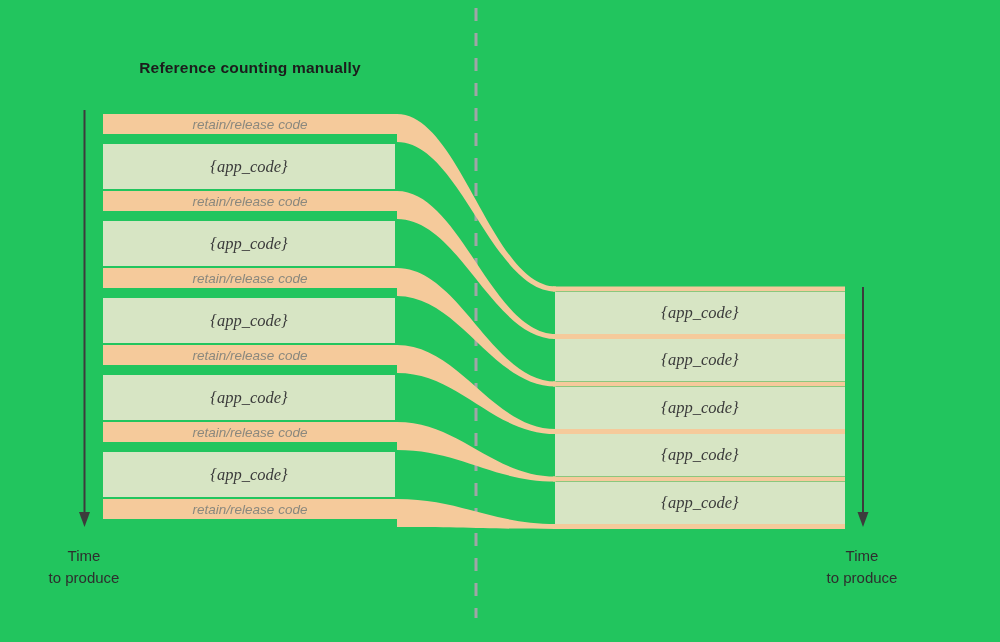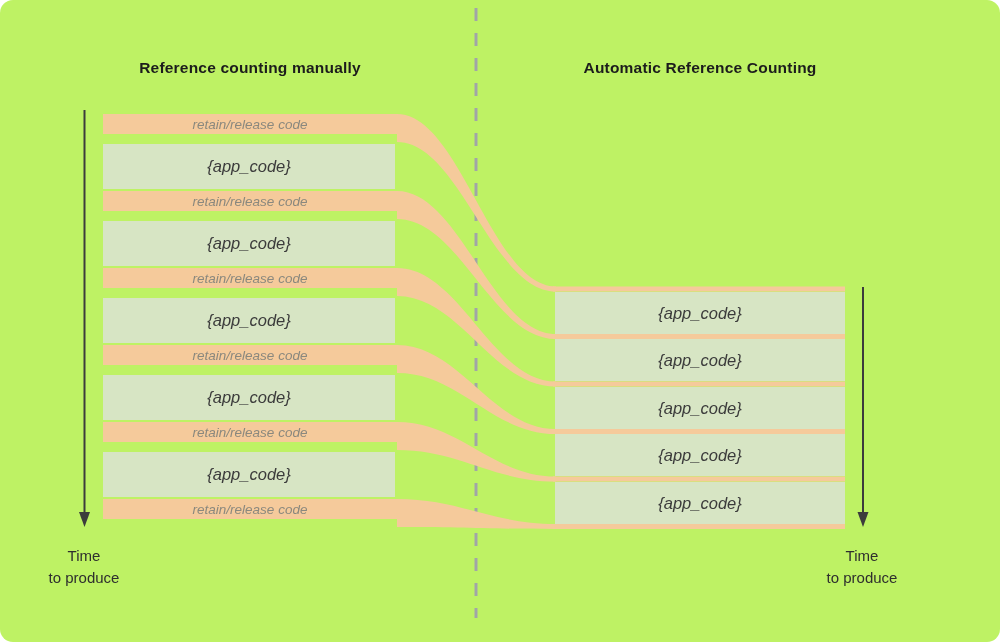--- a/index.html
+++ b/index.html
@@ -5,23 +5,22 @@
   html, body {
     margin: 0;
     padding: 0;
     background: #ffffff;
     font-family: "Liberation Sans", sans-serif;
   }
   .canvas {
     position: relative;
     width: 1000px;
     height: 642px;
-    background: #bef264;
+    background: #22c55e;
     overflow: hidden;
-    border-radius: 13px;
   }
   .layer-svg {
     position: absolute;
     left: 0;
     top: 0;
   }
   .panel-title {
     position: absolute;
     top: 58px;
     height: 20px;
@@ -42,21 +41,21 @@
   }
   .band.orange { left: 103px; width: 294px; height: 20px; background: #f5ca9b; }
   .band.green  { left: 103px; width: 292px; height: 45px; background: #d7e5c4; }
   .band.green-right { left: 555px; width: 290px; height: 42px; background: #d7e5c4; }
   .retain-label {
     font-size: 13.5px;
     font-style: italic;
     color: #8a887e;
   }
   .code-label {
-    font-family: Liberation Sans, sans-serif;
+    font-family: Liberation Serif, serif;
     font-style: italic;
     font-size: 16.5px;
     color: #3b3b3b;
   }
   .time-label {
     position: absolute;
     width: 110px;
     text-align: center;
     font-size: 15px;
     line-height: 1.45;
@@ -90,21 +89,20 @@
       <line x1="84.5" y1="110" x2="84.5" y2="514" stroke="#3c3c3c" stroke-width="2"></line>
       <polygon points="79,512 90,512 84.5,527" fill="#3c3c3c"></polygon>
     </g>
     <g>
       <line x1="863" y1="287" x2="863" y2="514" stroke="#3c3c3c" stroke-width="2"></line>
       <polygon points="857.5,512 868.5,512 863,527" fill="#3c3c3c"></polygon>
     </g>
   </svg>
 
   <div class="panel-title left">Reference counting manually</div>
-  <div class="panel-title right">Automatic Reference Counting</div>
 
   <div class="band orange" style="top:114px">
     <span class="retain-label">retain/release code</span>
   </div>
   <div class="band green" style="top:144px">
     <span class="code-label">{app_code}</span>
   </div>
   <div class="band orange" style="top:191px">
     <span class="retain-label">retain/release code</span>
   </div>

